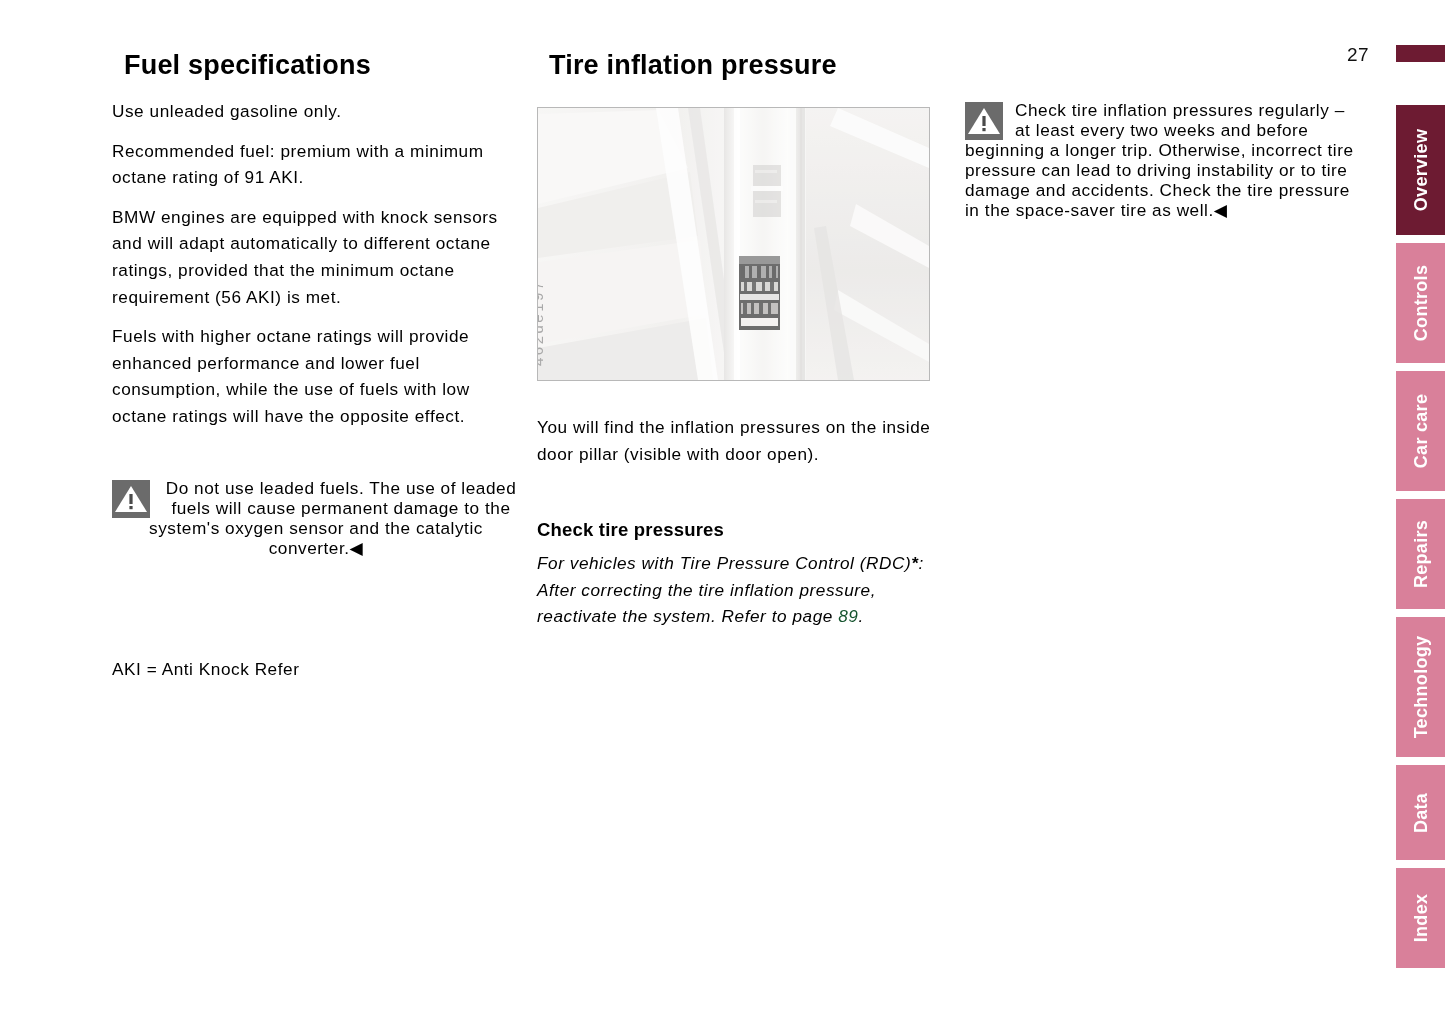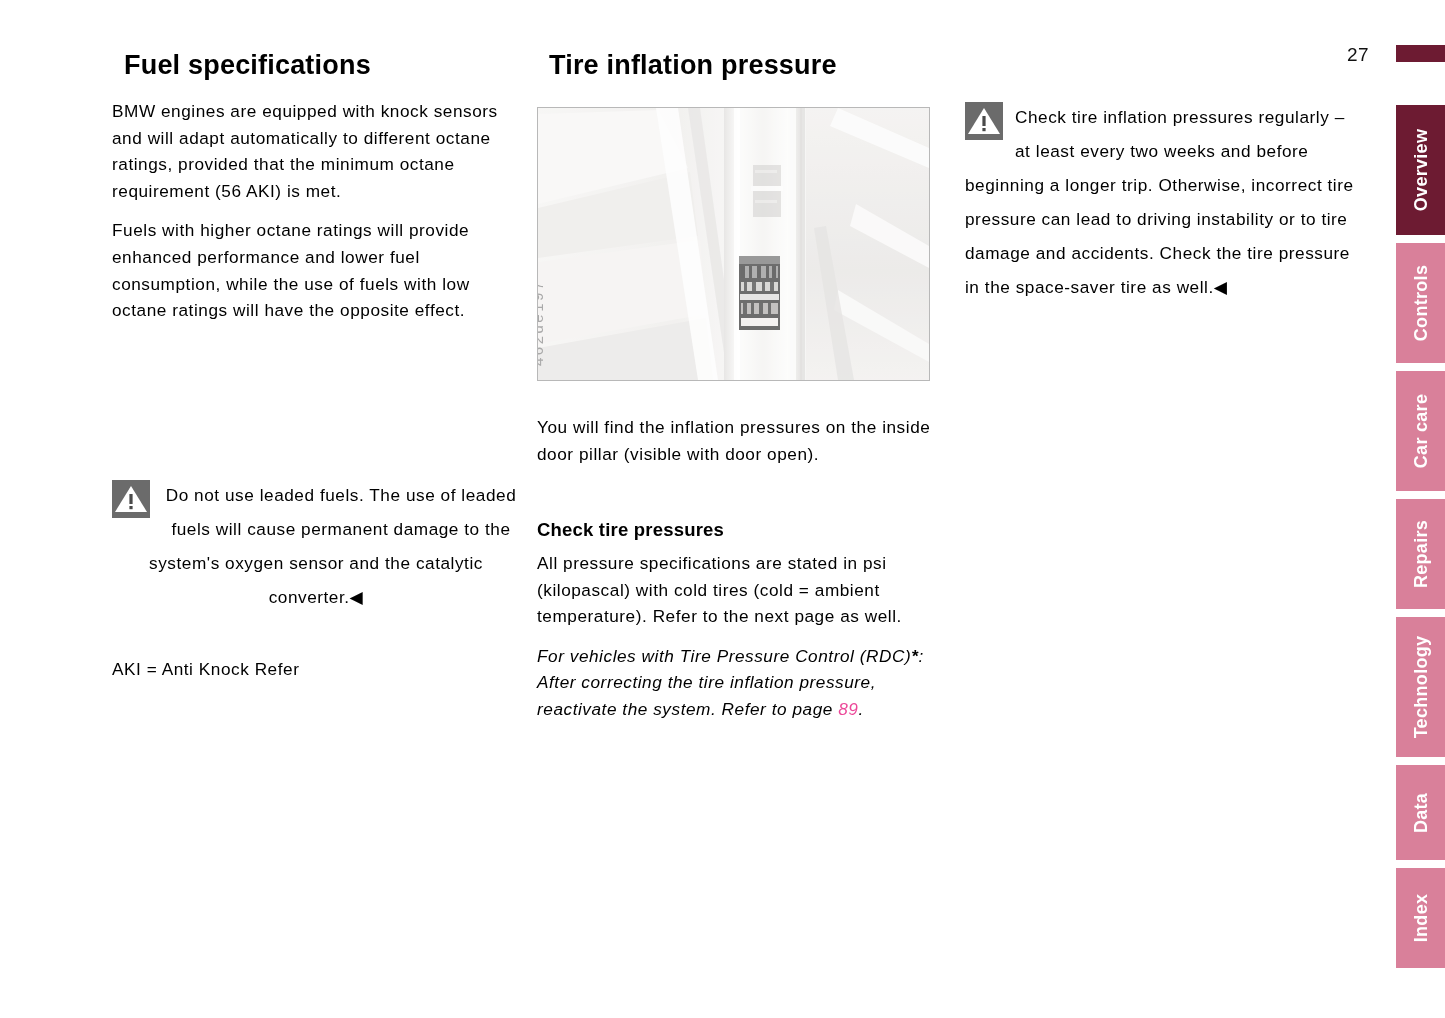--- a/index.html
+++ b/index.html
@@ -100,21 +100,21 @@
     font-weight: bold;
     letter-spacing: 0.2px;
   }
 
   .link { color: #2a55a3; }
 
   
   .warn-block {
     position: relative;
     font-size: 17.2px;
-    line-height: 34px;
+    line-height: 20px;
     letter-spacing: 0.55px;
   }
   .warn-icon {
     float: left;
     width: 38px;
     height: 38px;
     margin: 2px 12px 0 0;
     background: #6b6b6b;
     position: relative;
   }
@@ -147,20 +147,22 @@
 </head>
 <body>
 
 <div class="page-number">27</div>
 <div class="top-bar" style="background: rgb(109, 27, 50);"></div>
 
 <div class="col col-left">
   <h1 class="section-title">Fuel specifications</h1>
 
   <div class="body-text" style="position:absolute; top:98px; left:0; width:408px;">
+    <p class="para">Use unleaded gasoline only.</p>
+    <p class="para">Recommended fuel: premium with a minimum octane rating of 91 AKI.</p>
     <p class="para">BMW engines are equipped with knock sensors and will adapt automatically to different octane ratings, provided that the minimum octane requirement (56 AKI) is met.</p>
     <p class="para">Fuels with higher octane ratings will provide enhanced performance and lower fuel consumption, while the use of fuels with low octane ratings will have the opposite effect.</p>
   </div>
 
   <div class="warn-block" style="position:absolute; top:478px; left:0; width:408px;text-align:center;">
     <span class="warn-icon">
       <svg viewBox="0 0 38 38" xmlns="http://www.w3.org/2000/svg">
         <polygon points="19,6 35,32 3,32" fill="#ffffff"></polygon>
         <rect x="17.4" y="14" width="3.2" height="10" fill="#4a4a4a"></rect>
         <rect x="17.4" y="26" width="3.2" height="3.2" fill="#4a4a4a"></rect>
@@ -253,24 +255,23 @@
       </svg>
     </div>
     <div class="photo-caption">462de197</div>
   </div>
 
   <div class="body-text" style="position:absolute; top:414px; left:0; width:405px;">You will find the inflation pressures on the inside door pillar (visible with door open).</div>
 
   <h2 class="sub-title" style="position:absolute; top:519px; left:0;">Check tire pressures</h2>
 
   <div class="body-text" style="position:absolute; top:550px; left:0; width:405px;">
-    <p class="para">All pressure specifications are stated in psi (kilopascal) with cold tires (cold = ambient temperature). Refer to the next page as well.</p>
     <p class="para tight">
       <span>For vehicles with Tire Pressure Control (RDC)</span><span style="font-weight:bold;">*</span><span>:</span><br>
-      <span>After correcting the tire inflation pressure, reactivate the system. Refer to page </span><span class="link" style="color: #ec4899;">89</span><span>.</span>
+      <span>After correcting the tire inflation pressure, reactivate the system. Refer to page </span><span class="link" style="color: #14532d;">89</span><span>.</span>
     </p>
   </div>
 </div>
 
 <div class="col col-right">
   <div class="warn-block" style="position:absolute; top:100px; left:0; width:400px;">
     <span class="warn-icon">
       <svg viewBox="0 0 38 38" xmlns="http://www.w3.org/2000/svg">
         <polygon points="19,6 35,32 3,32" fill="#ffffff"></polygon>
         <rect x="17.4" y="14" width="3.2" height="10" fill="#4a4a4a"></rect>

